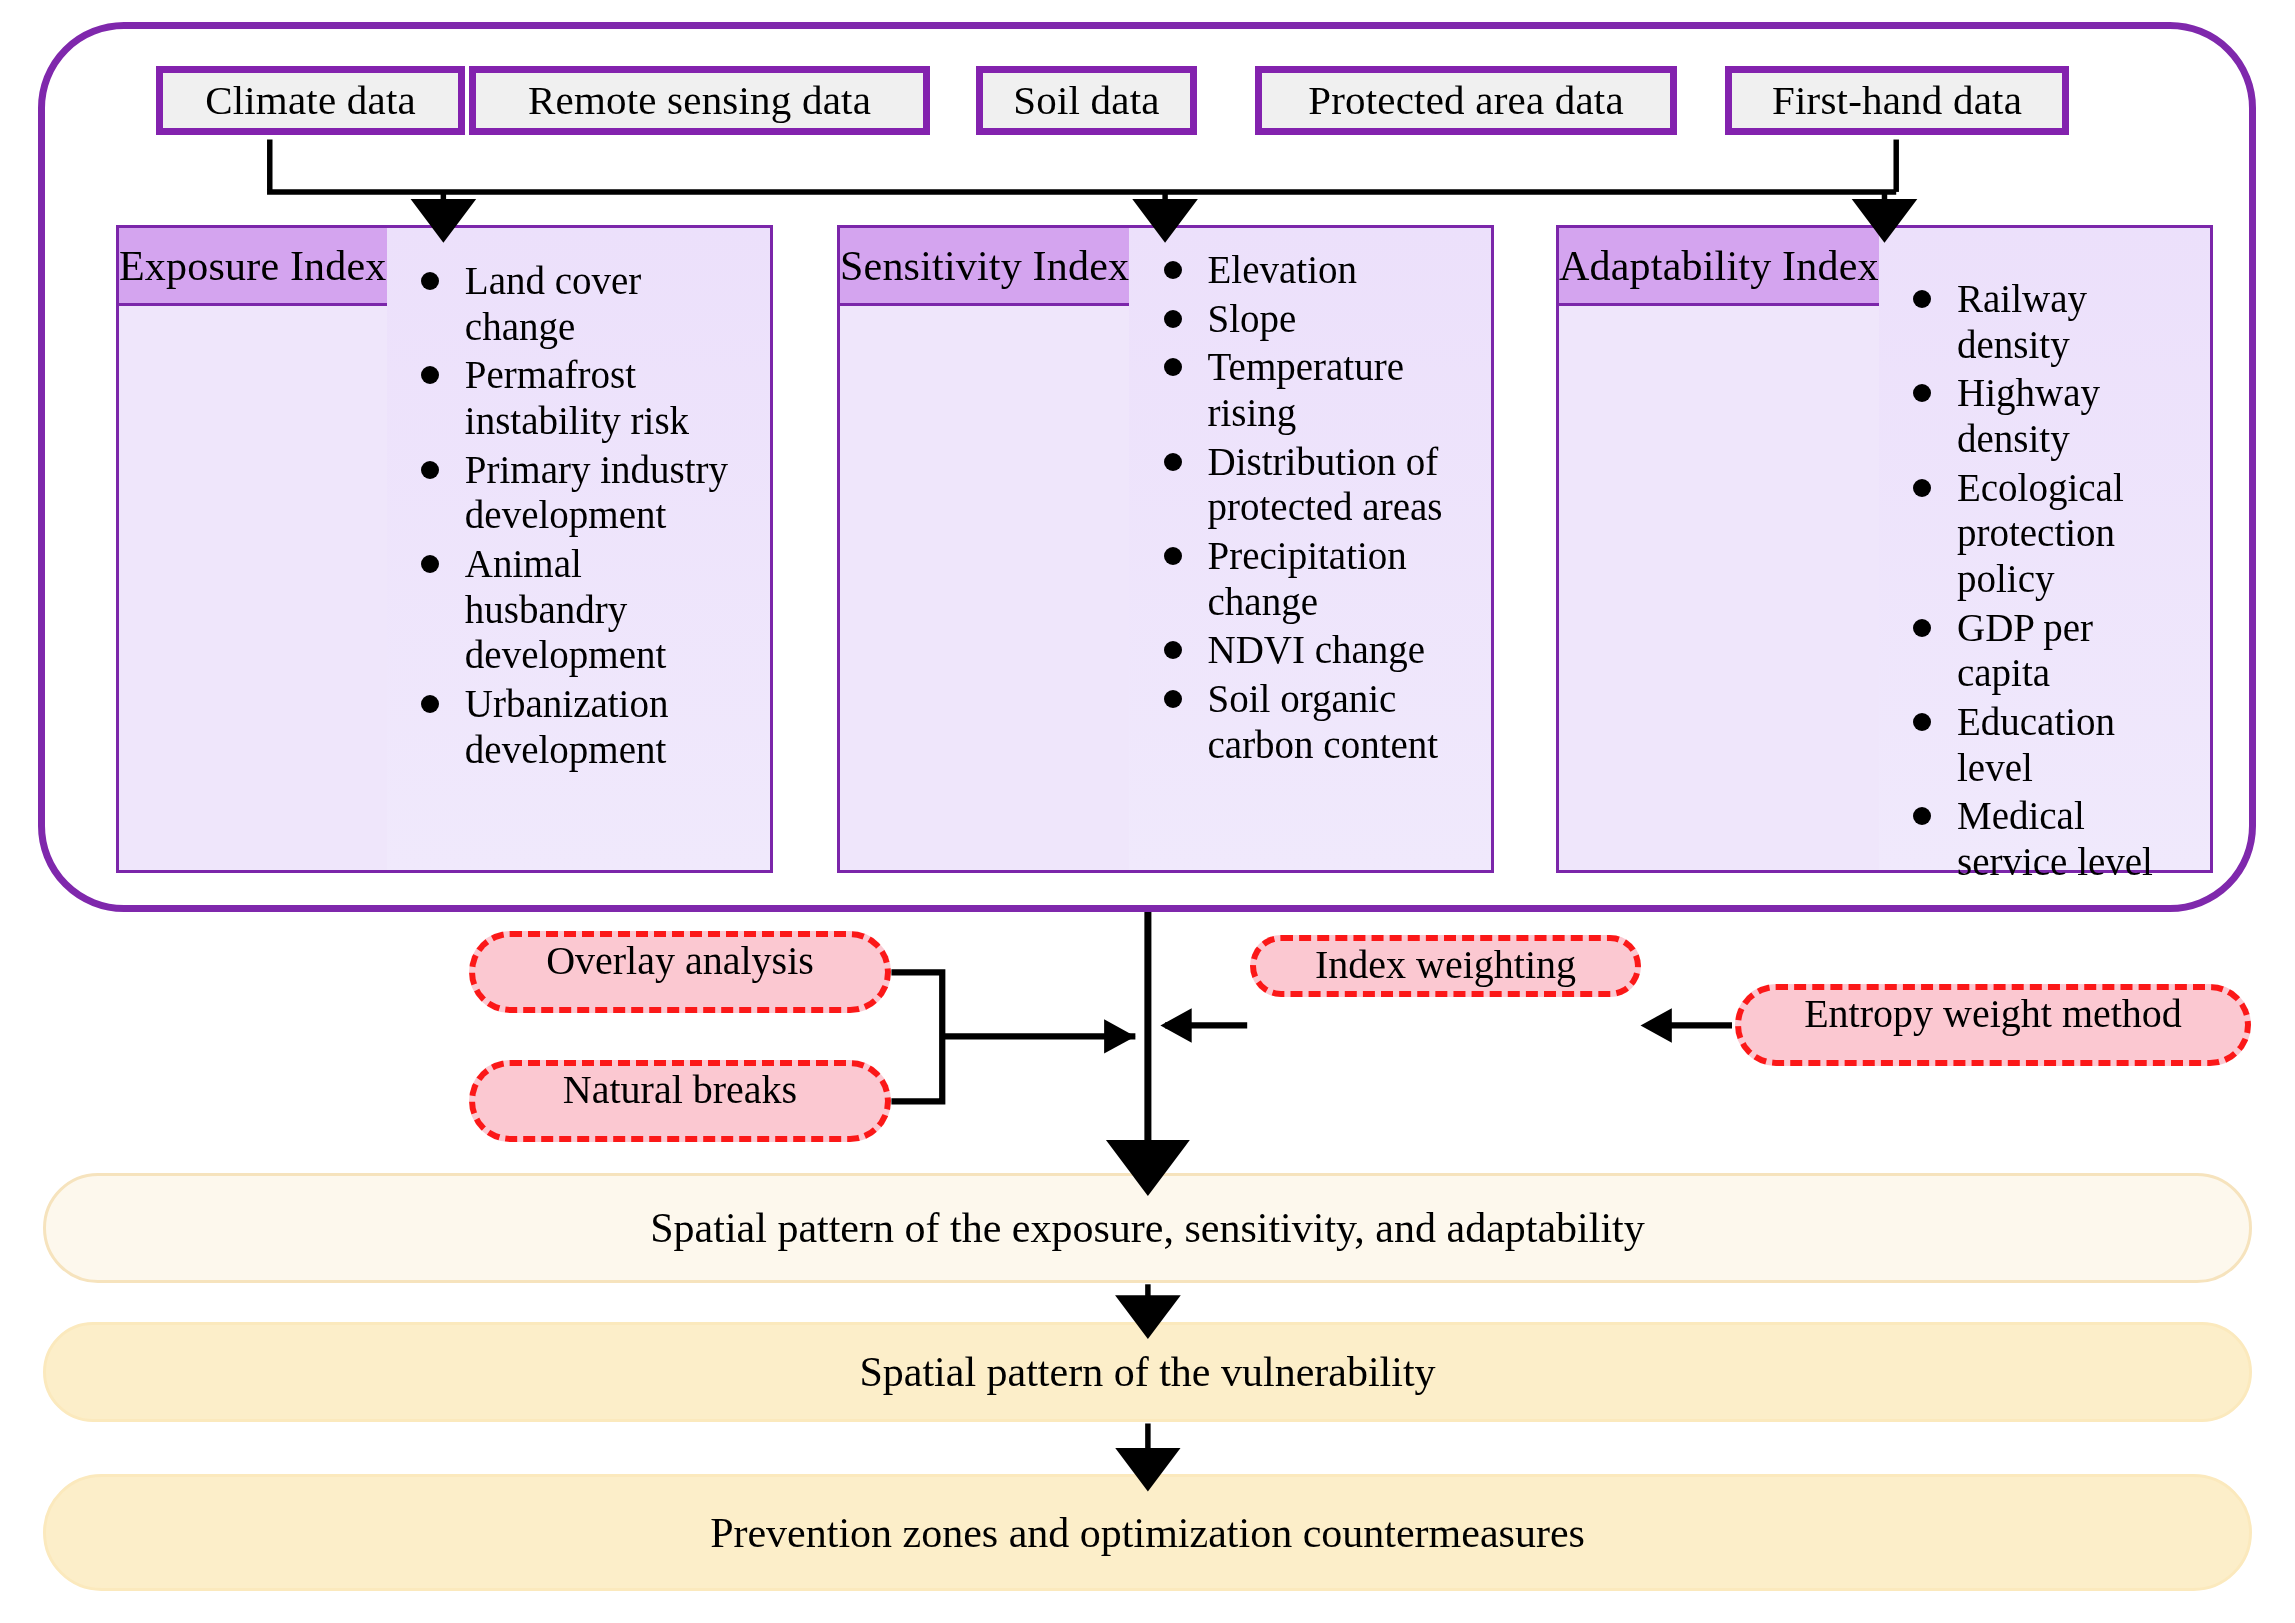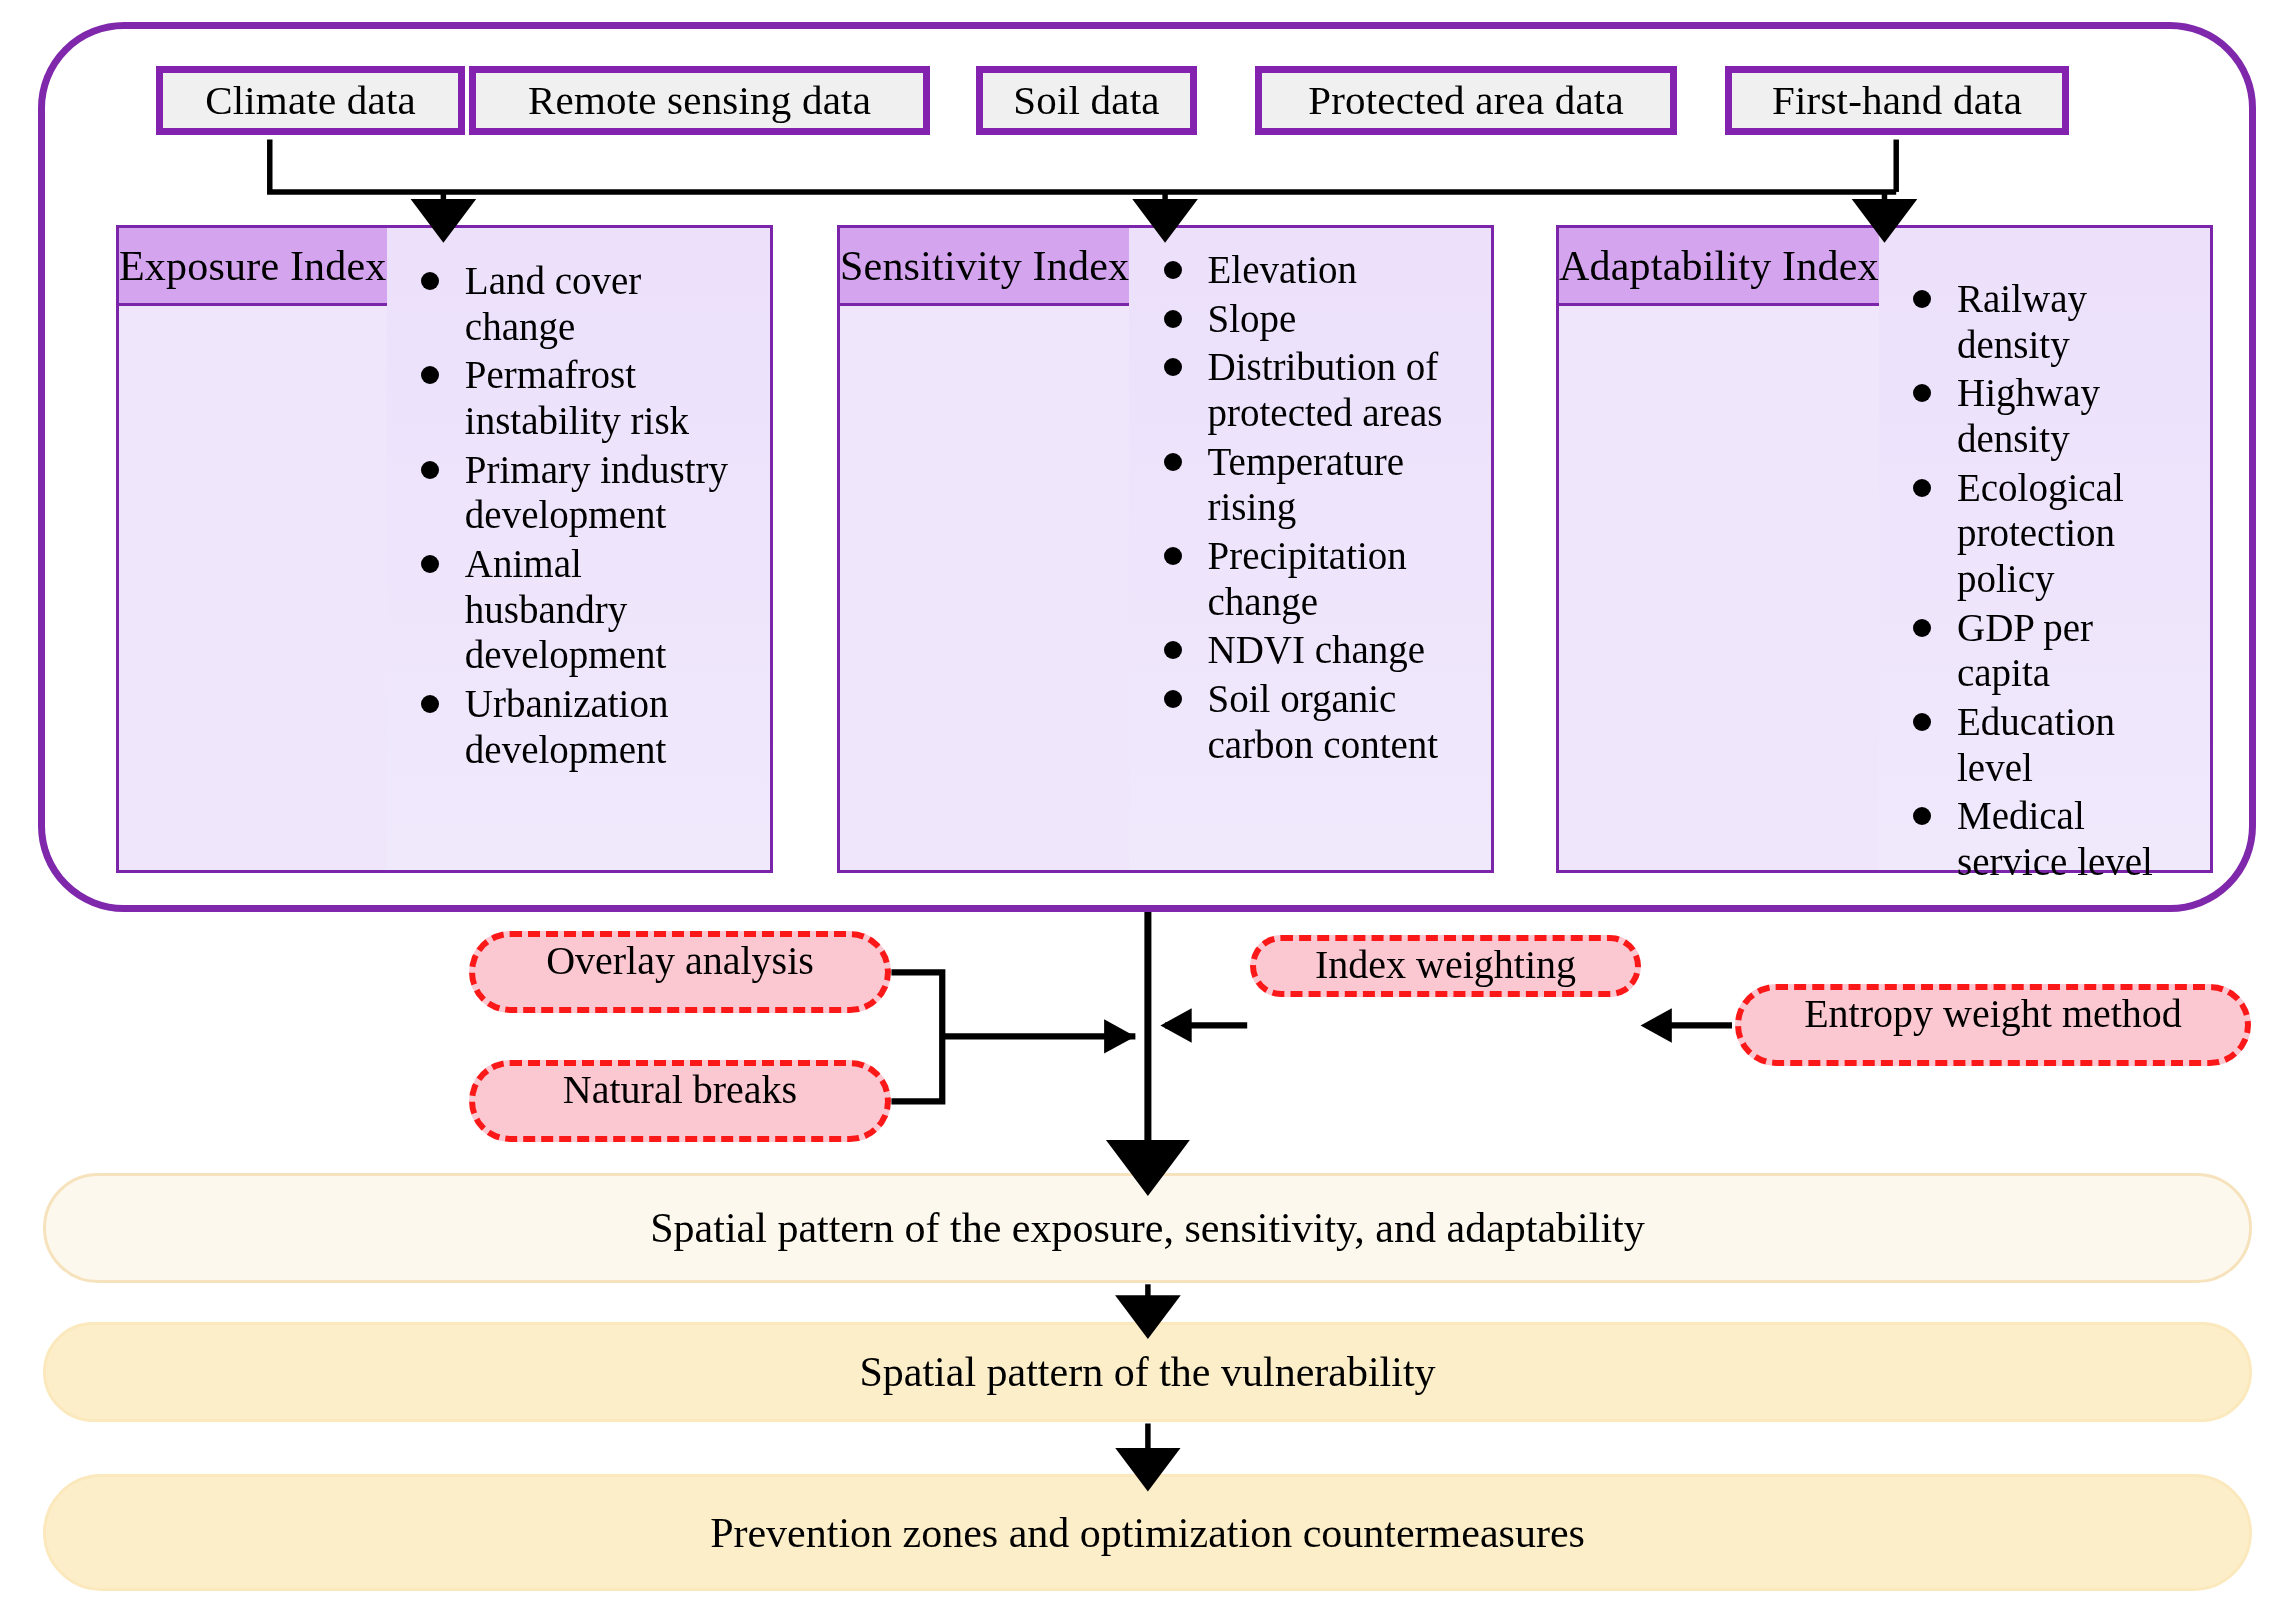--- a/index.html
+++ b/index.html
@@ -185,22 +185,22 @@
   </div>
 
   <div class="index-panel" style="left:837px; top:225px; width:657px; height:648px;">
     <div class="index-header">
       <span>Sensitivity Index</span>
     </div>
     <div class="index-body" style="padding-top:19px;">
       <ul class="bullet-list">
         <li><span>Elevation</span></li>
         <li><span>Slope</span></li>
+        <li><span>Temperature rising</span></li>
         <li><span>Distribution of protected areas</span></li>
-        <li><span>Temperature rising</span></li>
         <li><span>Precipitation change</span></li>
         <li><span>NDVI change</span></li>
         <li><span>Soil organic carbon content</span></li>
       </ul>
     </div>
   </div>
 
   <div class="index-panel" style="left:1556px; top:225px; width:657px; height:648px;">
     <div class="index-header">
       <span>Adaptability Index</span>

